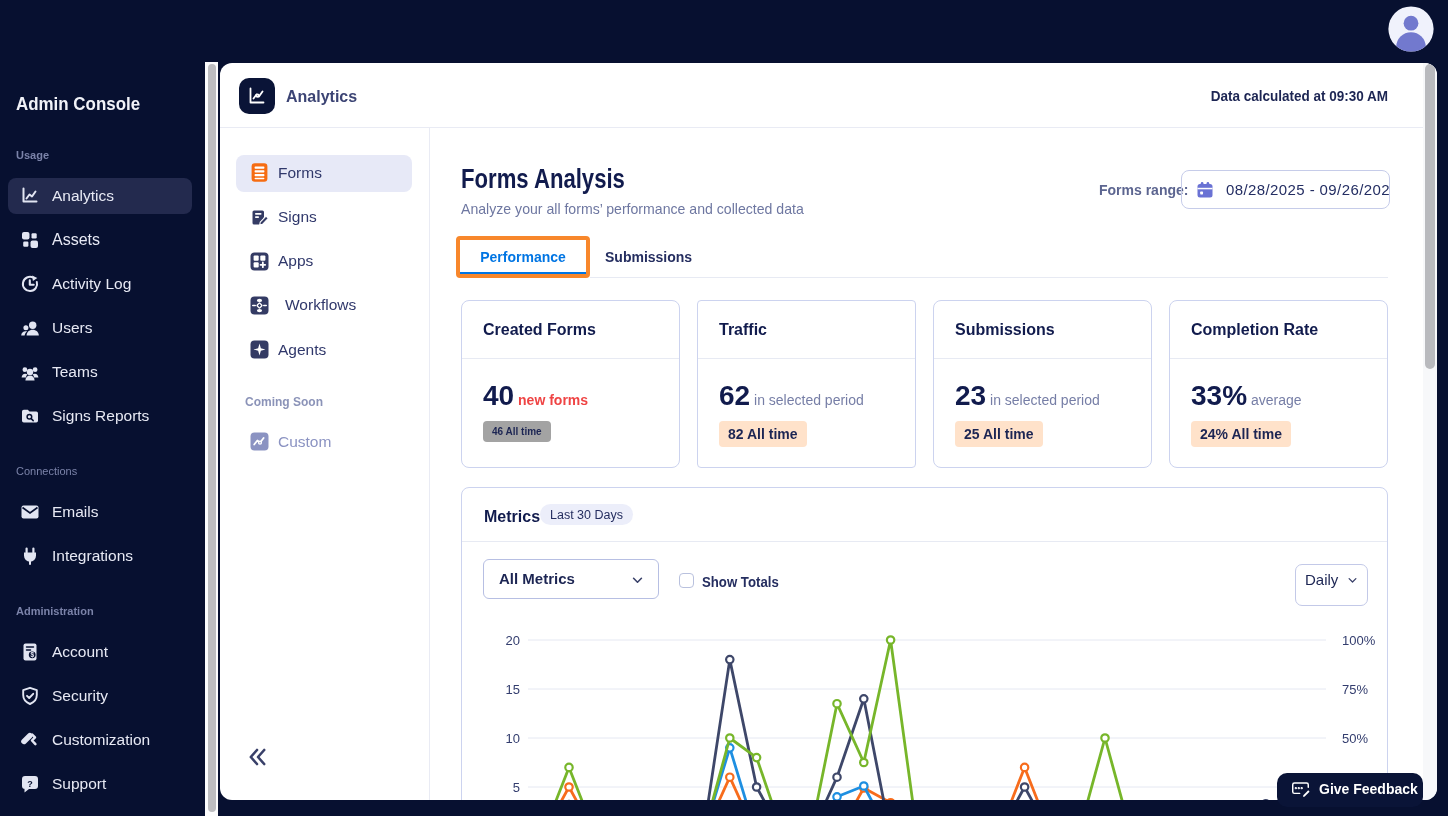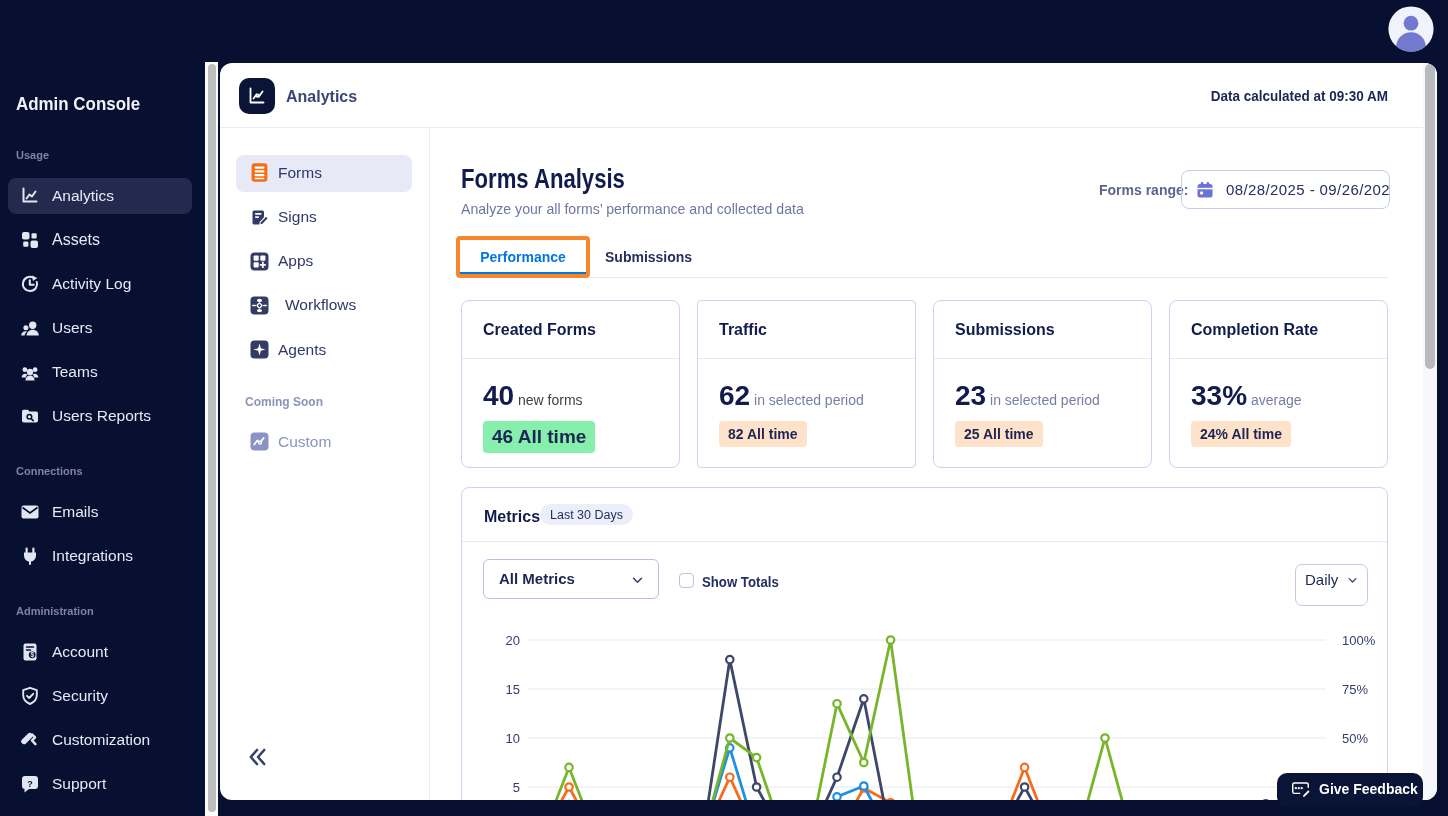--- a/index.html
+++ b/index.html
@@ -51,22 +51,22 @@
       <path d="M18.4 15.6c-.2-2.4-1.6-3.9-3.5-3.9-.9 0-1.7.3-2.3.9.8.8 1.3 1.8 1.5 3z" fill="#e2e5f2"></path>
       <circle cx="10" cy="9.9" r="3.2" fill="#e2e5f2"></circle>
       <path d="M5.4 18.6c0-3.1 1.9-5.1 4.6-5.1s4.6 2 4.6 5.1z" fill="#e2e5f2"></path>
     </svg>
 <div class="abs" style="left:52px;top:363px;font-size:15.5px;color:#e7e9f4;">Teams</div>
 <svg class="abs" style="left:20px;top:406px;" width="20" height="20" viewBox="0 0 20 20">
       <path d="M2 5.5A1.8 1.8 0 0 1 3.8 3.7h4l1.7 1.8h6.7A1.8 1.8 0 0 1 18 7.3v7.4a1.8 1.8 0 0 1-1.8 1.8H3.8A1.8 1.8 0 0 1 2 14.7z" fill="#e2e5f2"></path>
       <circle cx="9.4" cy="10.8" r="2.3" fill="none" stroke="#071030" stroke-width="1.5"></circle>
       <path d="M11.2 12.6l2 2" stroke="#071030" stroke-width="1.5" stroke-linecap="round"></path>
     </svg>
-<div class="abs" style="left:52px;top:407px;font-size:15.5px;color:#e7e9f4;">Users Reports</div>
-<div class="abs" style="left:16px;top:465px;font-size:11px;font-weight:bold;color:#7b83a9;">Connections</div>
+<div class="abs" style="left:52px;top:407px;font-size:15.5px;color:#e7e9f4;">Signs Reports</div>
+<div class="abs" style="left:16px;top:465px;font-size:11px;font-weight:normal;color:#7b83a9;">Connections</div>
 <svg class="abs" style="left:20px;top:502px;" width="20" height="20" viewBox="0 0 20 20">
       <rect x="1.5" y="3.5" width="17" height="13" rx="2" fill="#e2e5f2"></rect>
       <path d="M2.5 5.5 10 11l7.5-5.5" fill="none" stroke="#071030" stroke-width="1.7"></path>
     </svg>
 <div class="abs" style="left:52px;top:503px;font-size:15.5px;color:#e7e9f4;">Emails</div>
 <svg class="abs" style="left:20px;top:546px;" width="20" height="20" viewBox="0 0 20 20">
       <path d="M6.6 2.5v4M13.4 2.5v4" stroke="#e2e5f2" stroke-width="2.2" stroke-linecap="round"></path>
       <path d="M4 6.5h12v3.2a6 6 0 0 1-12 0z" fill="#e2e5f2"></path>
       <path d="M10 14.5v3.5" stroke="#e2e5f2" stroke-width="2" stroke-linecap="round"></path>
     </svg>
@@ -196,22 +196,22 @@
     <div class="abs" style="left:0;top:9px;width:126px;text-align:center;font-size:14px;font-weight:bold;color:#0075e3;">Performance</div>
     <div class="abs" style="left:0;bottom:0;width:126px;height:2px;background:#0075e3;"></div>
   </div>
   <div class="abs" style="left:385px;top:186px;font-size:14px;font-weight:bold;color:#252e60;">Submissions</div>
   <div class="abs" style="left:370px;top:214px;width:798px;height:1px;background:#e7eaf3;"></div>
 
   <div id="stat-cards">
       <div class="abs" style="left:241px;top:237px;width:219px;height:168px;border:1px solid #ccd3ef;border-radius:8px;">
   <div class="abs" style="left:21px;top:20px;font-size:16px;font-weight:bold;color:#111b4d;">Created Forms</div>
   <div class="abs" style="left:0;top:57px;width:217px;height:1px;background:#e7eaf3;"></div>
-  <div class="abs" style="left:21px;top:79px;font-size:28px;font-weight:bold;color:#111b4d;">40<span style="font-size:14px;font-weight:normal;color:#404040;"> new forms</span></div>
-  <div class="abs" style="left:21px;top:120px;background:#86efac;border-radius:4px;padding:5px 9px;font-size:19px;font-weight:600;color:#1c2553;"><b>46</b> All time</div>
+  <div class="abs" style="left:21px;top:79px;font-size:28px;font-weight:bold;color:#111b4d;">40<span style="font-size:14px;font-weight:bold;color:#ef4444;"> new forms</span></div>
+  <div class="abs" style="left:21px;top:120px;background:#a3a3a3;border-radius:4px;padding:5px 9px;font-size:10px;font-weight:600;color:#1c2553;"><b>46</b> All time</div>
 </div>
 <div class="abs" style="left:477px;top:237px;width:219px;height:168px;border:1px solid #ccd3ef;border-radius:4px;padding-left:32px;">
   <div class="abs" style="left:21px;top:20px;font-size:16px;font-weight:bold;color:#111b4d;">Traffic</div>
   <div class="abs" style="left:0;top:57px;width:217px;height:1px;background:#e7eaf3;"></div>
   <div class="abs" style="left:21px;top:79px;font-size:28px;font-weight:bold;color:#111b4d;">62<span style="font-size:14px;font-weight:normal;color:#767ea6;"> in selected period</span></div>
   <div class="abs" style="left:21px;top:120px;background:#ffe2ca;border-radius:4px;padding:5px 9px;font-size:14px;font-weight:600;color:#1c2553;"><b>82</b> All time</div>
 </div>
 <div class="abs" style="left:713px;top:237px;width:219px;height:168px;border:1px solid #ccd3ef;border-radius:8px;">
   <div class="abs" style="left:21px;top:20px;font-size:16px;font-weight:bold;color:#111b4d;">Submissions</div>
   <div class="abs" style="left:0;top:57px;width:217px;height:1px;background:#e7eaf3;"></div>

